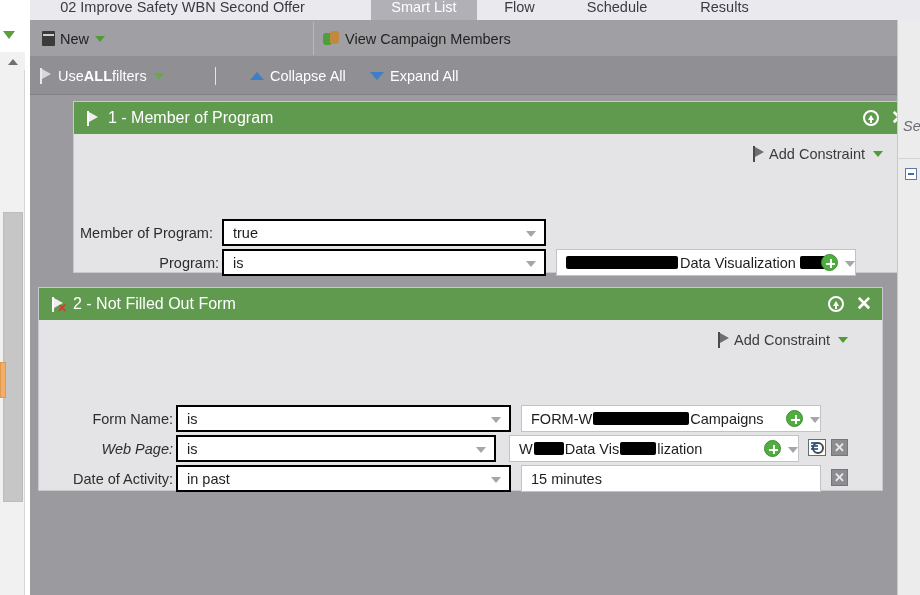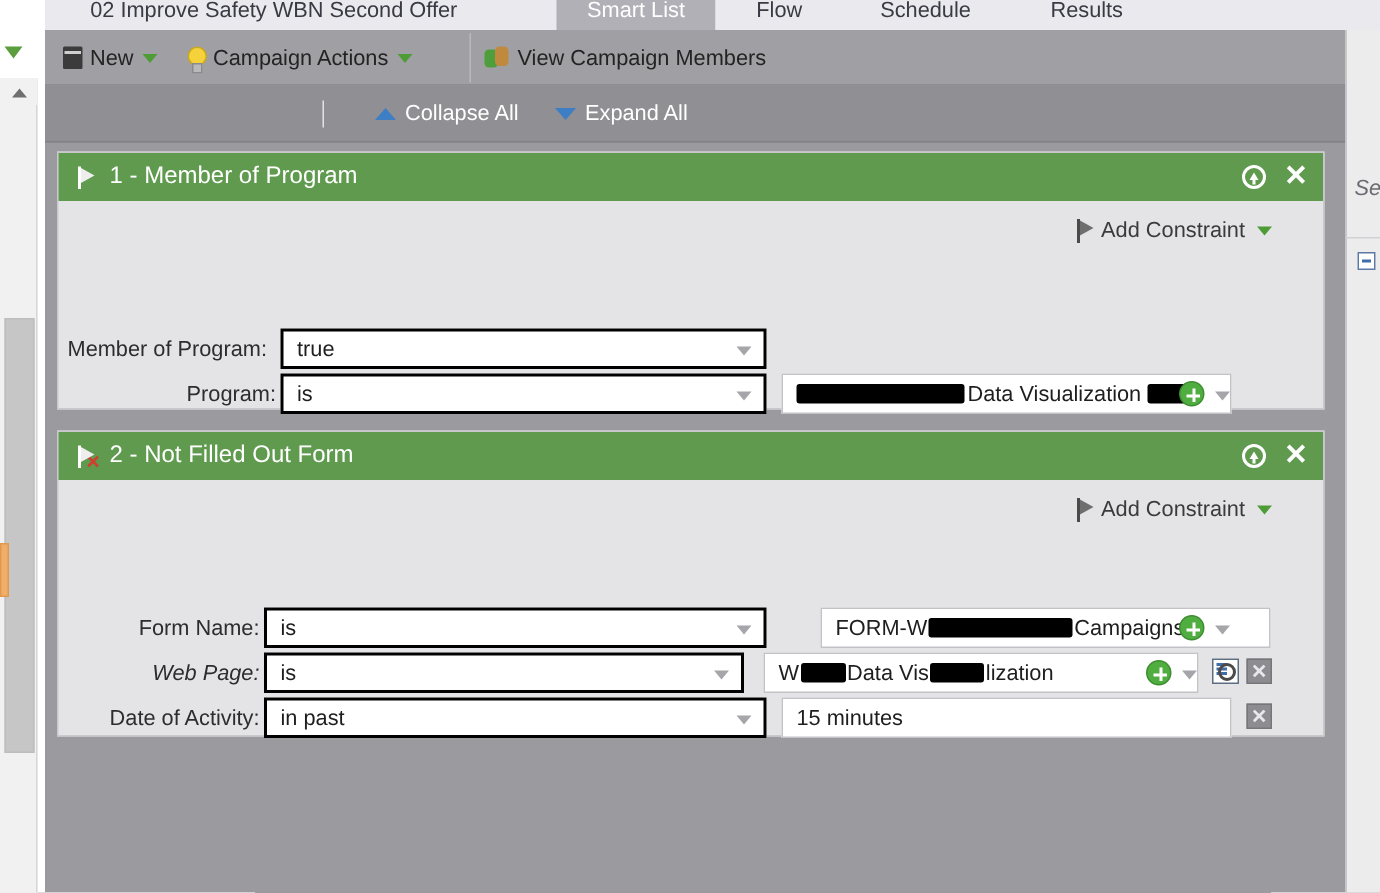--- a/index.html
+++ b/index.html
@@ -274,45 +274,47 @@
     </div>
     <div class="orange-marker"></div>
   </div>
 
   <div class="toolbar">
     <div class="tb-item" style="left:12px;">
       <span class="ic-new"></span>
       <span class="lbl">New</span>
       <span class="tb-caret"></span>
     </div>
-    <div class="tb-item" style="left:94px;">
-      <span class="ic-bulb"></span>
-      <span class="lbl">Campaign Actions</span>
-      <span class="tb-caret"></span>
-    </div>
     <div class="tb-sep"></div>
     <div class="tb-item" style="left:293px;">
       <span class="ic-people"></span>
       <span class="lbl">View Campaign Members</span>
     </div>
   </div>
 
   <div class="filterbar">
+    <div class="fb-item" style="left:8px;">
+      <span class="ic-flag"></span>
+      <span style="margin-left:6px;">Use </span>
+      <span style="font-weight:bold;">ALL</span>
+      <span> filters</span>
+      <span class="fb-caret"></span>
+    </div>
     <div class="fb-div"></div>
     <div class="fb-item" style="left:220px;">
       <span class="tri-up-blue"></span>
       <span>Collapse All</span>
     </div>
     <div class="fb-item" style="left:340px;">
       <span class="tri-dn-blue"></span>
       <span>Expand All</span>
     </div>
   </div>
 
-  <div class="panel" style="top:101px; height:172px;">
+  <div class="panel" style="top:101px; height:172px;margin-left:35px;">
     <div class="panel-hdr">
       <span class="hdr-ic"></span>
       <span>1 - Member of Program</span>
       <span class="hdr-actions">
         <span class="btn-collapse">
             <span class="stem"></span>
           </span>
         <span class="btn-close">✕</span>
       </span>
     </div>
@@ -370,21 +372,21 @@
         <span class="ac-caret"></span>
       </div>
 
       <div class="frow" style="left:0px; top:85px; width:134px; justify-content:flex-end;">
         <span class="flabel">Form Name:</span>
       </div>
       <div class="fselect" style="left:137px; top:85px; width:335px;">
         <span>is</span>
         <span class="scaret"></span>
       </div>
-      <div class="fvalue" style="left:508px; top:85px; width:300px;">
+      <div class="fvalue" style="left:482px; top:85px; width:300px;">
         <span>FORM-W</span>
         <span class="redact" style="width:96px;margin:0 1px;"></span>
         <span>Campaigns</span>
       </div>
       <span class="plusbtn" style="left:747px; top:90px;"></span>
       <span class="vcaret" style="left:771px; top:97px;"></span>
 
       <div class="frow" style="left:0px; top:115px; width:134px; justify-content:flex-end;font-style:italic;">
         <span class="flabel">Web Page:</span>
       </div>

